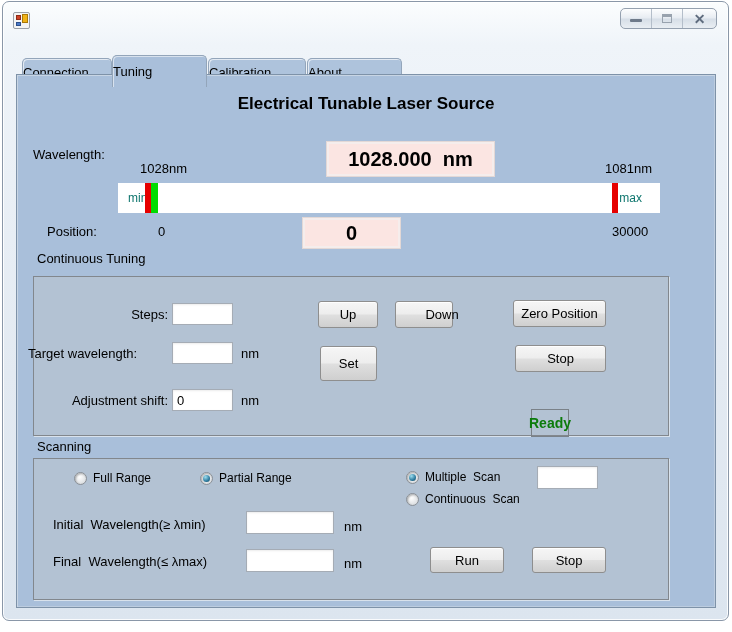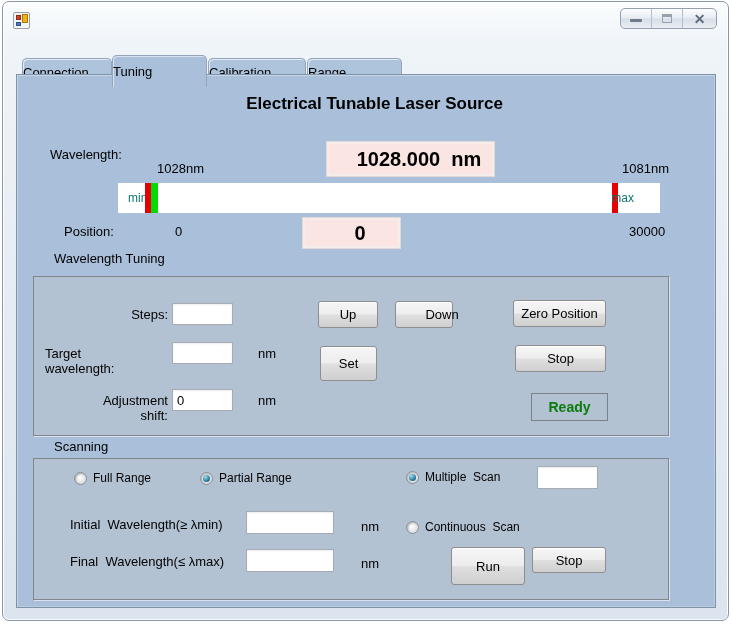--- a/index.html
+++ b/index.html
@@ -44,21 +44,21 @@
     display:flex; align-items:center; justify-content:flex-start;
     font-size:13px; cursor:default; z-index:2;margin-top:12px;
   }
   .tab.on { top:43px; height:32px; z-index:4; background:#A9BFDA; box-shadow: inset 1px 1px 0 rgba(255,255,255,.55); }
   
   .panel {
     position:absolute; left:16px; top:74px; width:700px; height:534px;
     background:#A9BFDA; border:1px solid #7E92A8; z-index:3;
     box-shadow: inset 1px 1px 0 #C8D5E4, inset -1px -1px 0 #BCCCDF;
   }
-  .abs { position:absolute;padding-left:17px; }
+  .abs { position:absolute; }
   .app-title { left:16px; top:94px; width:700px; text-align:center; font-size:17px; font-weight:bold; z-index:5; }
   .lbl { font-size:13px; z-index:5; }
   .display {
     background:#FBE5E2; border:2px solid #F5EDEC; text-align:center;
     font-weight:bold; z-index:5; box-shadow:0 0 0 1px #E3D8D6;
   }
   .wl-display { left:287px; top:142px; width:167px; height:34px; line-height:31px; font-size:20px;margin-left:40px; }
   .pos-display { left:303px; top:218px; width:97px; height:30px; line-height:27px; font-size:20px; }
   .slider { left:118px; top:183px; width:542px; height:30px; background:#FFFFFF; z-index:5; }
   .slider .edge-lbl { position:absolute; top:0; height:30px; line-height:30px; font-size:12px; color:#0f766e; }
@@ -129,90 +129,90 @@
   <div class="tab" style="left:22px; width:90px;">
     <span>Connection</span>
   </div>
   <div class="tab on" style="left:112px; width:95px;">
     <span>Tuning</span>
   </div>
   <div class="tab" style="left:208px; width:98px;">
     <span>Calibration</span>
   </div>
   <div class="tab" style="left:307px; width:95px;">
-    <span>Range</span>
+    <span>About</span>
   </div>
 
   <div class="panel"></div>
 
   <div class="abs app-title">Electrical Tunable Laser Source</div>
 
   <div class="abs lbl" style="left:33px; top:147px;">Wavelength:</div>
   <div class="abs lbl" style="left:140px; top:161px;">1028nm</div>
   <div class="abs display wl-display ws-pre">1028.000  nm</div>
   <div class="abs lbl" style="left:605px; top:161px;">1081nm</div>
 
   <div class="abs slider">
     <span class="edge-lbl" style="left:10px;">min</span>
     <span class="marker" style="left:27px; width:6px; background:#E60000;"></span>
     <span class="marker" style="left:33px; width:7px; background:#00DC00;"></span>
     <span class="marker" style="left:494px; width:6px; background:#E60000;"></span>
-    <span class="edge-lbl" style="right:26px;text-align:center;">max</span>
+    <span class="edge-lbl" style="right:18px;text-align:center;">max</span>
   </div>
 
   <div class="abs lbl" style="left:47px; top:224px;">Position:</div>
   <div class="abs lbl" style="left:158px; top:224px;">0</div>
   <div class="abs display pos-display">0</div>
   <div class="abs lbl" style="left:612px; top:224px;">30000</div>
 
-  <div class="abs gb-label" style="left:37px; top:251px;">Wavelength Tuning</div>
+  <div class="abs gb-label" style="left:37px; top:251px;">Continuous Tuning</div>
   <div class="groupbox tuning-box"></div>
 
   <div class="abs lbl" style="left:80px; top:307px; width:88px; text-align:right;">Steps:</div>
   <input class="tbox" style="left: 172px; top: 303px; width: 61px; height: 22px;" value="">
   <div class="btn" style="left:318px; top:301px; width:60px; height:27px;">Up</div>
   <div class="btn" style="left:395px; top:301px; width:58px; height:27px;padding-left:36px;">Down</div>
   <div class="btn" style="left:513px; top:300px; width:93px; height:27px;">Zero Position</div>
 
   <div class="abs lbl" style="left:28px; top:346px; width:123px; text-align:left;">Target wavelength:</div>
   <input class="tbox" style="left: 172px; top: 342px; width: 61px; height: 22px;" value="">
   <div class="abs lbl" style="left:241px; top:346px;">nm</div>
   <div class="btn" style="left:320px; top:346px; width:57px; height:35px;">Set</div>
   <div class="btn" style="left:515px; top:345px; width:91px; height:27px;">Stop</div>
 
   <div class="abs lbl" style="left:60px; top:393px; width:108px; text-align:right;">Adjustment shift:</div>
   <input class="tbox" style="left: 172px; top: 389px; width: 61px; height: 22px;" value="0">
   <div class="abs lbl" style="left:241px; top:393px;">nm</div>
-  <div class="status-box" style="left:531px; top:393px; width:77px; height:28px;">Ready</div>
+  <div class="status-box" style="left:531px; top:409px; width:38px; height:28px;">Ready</div>
 
   <div class="abs gb-label" style="left:37px; top:439px;">Scanning</div>
   <div class="groupbox scan-box"></div>
 
   <div class="radio-item" style="left:74px; top:471px;">
     <span class="radio"></span>
     <span class="rlabel">Full Range</span>
   </div>
   <div class="radio-item on" style="left:200px; top:471px;">
     <span class="radio"></span>
     <span class="rlabel">Partial Range</span>
   </div>
   <div class="radio-item on" style="left:406px; top:470px;">
     <span class="radio"></span>
     <span class="rlabel">Multiple  Scan</span>
   </div>
   <input class="tbox" style="left: 537px; top: 466px; width: 61px; height: 23px;" value="">
-  <div class="radio-item" style="left:406px; top:520px;">
+  <div class="radio-item" style="left:406px; top:492px;">
     <span class="radio"></span>
     <span class="rlabel">Continuous  Scan</span>
   </div>
 
   <div class="abs lbl ws-pre" style="left:53px; top:517px;">Initial  Wavelength(≥ λmin)</div>
   <input class="tbox" style="left: 246px; top: 511px; width: 88px; height: 23px;" value="">
   <div class="abs lbl" style="left:344px; top:519px;">nm</div>
 
   <div class="abs lbl ws-pre" style="left:53px; top:554px;">Final  Wavelength(≤ λmax)</div>
   <input class="tbox" style="left: 246px; top: 549px; width: 88px; height: 23px;" value="">
   <div class="abs lbl" style="left:344px; top:556px;">nm</div>
 
-  <div class="btn" style="left:451px; top:547px; width:74px; height:38px;text-align:center;">Run</div>
+  <div class="btn" style="left:430px; top:547px; width:74px; height:26px;text-align:center;">Run</div>
   <div class="btn" style="left:532px; top:547px; width:74px; height:26px;">Stop</div>
 
 </div>
 
 </body></html>

